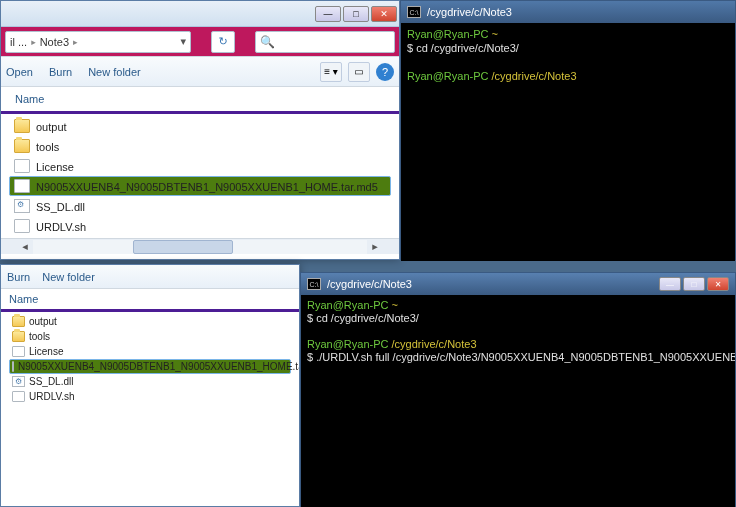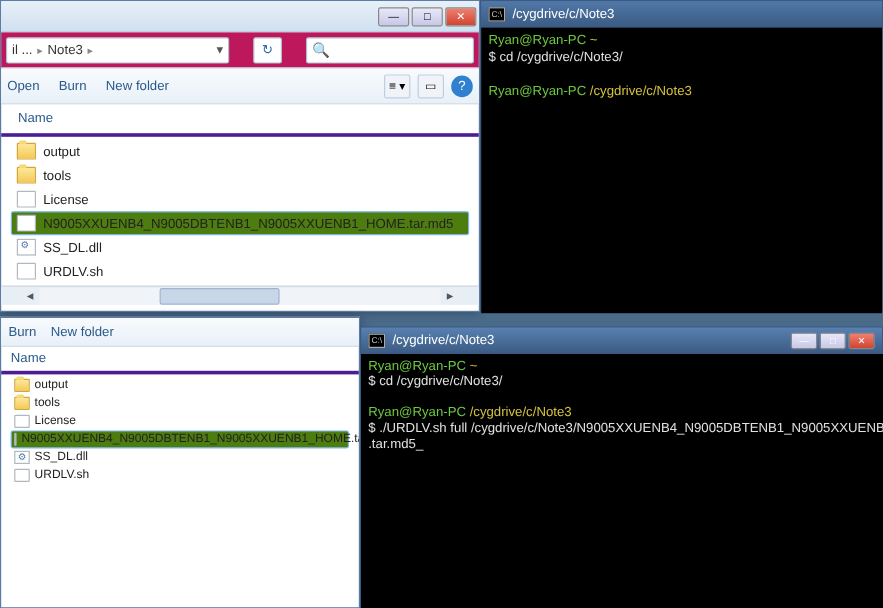--- a/index.html
+++ b/index.html
@@ -197,15 +197,14 @@
       <div class="winbtn max">□</div>
       <div class="winbtn close">✕</div>
     </div>
   </div>
   <div class="termbody" id="tbody2">
       <div class="tl"><span class="tgreen">Ryan@Ryan-PC</span><span class="tyellow"> ~</span></div>
       <div class="tl"><span class="twhite">$ cd /cygdrive/c/Note3/</span></div>
       <div class="tl">&nbsp;</div>
       <div class="tl"><span class="tgreen">Ryan@Ryan-PC</span><span class="tyellow"> /cygdrive/c/Note3</span></div>
       <div class="tl"><span class="twhite">$ ./URDLV.sh full /cygdrive/c/Note3/N9005XXUENB4_N9005DBTENB1_N9005XXUENB1_HOME</span></div>
-      <div class="tl"><span class="twhite">.tar.md5_</span></div>
     </div>
 </div>
 
 </body></html>

